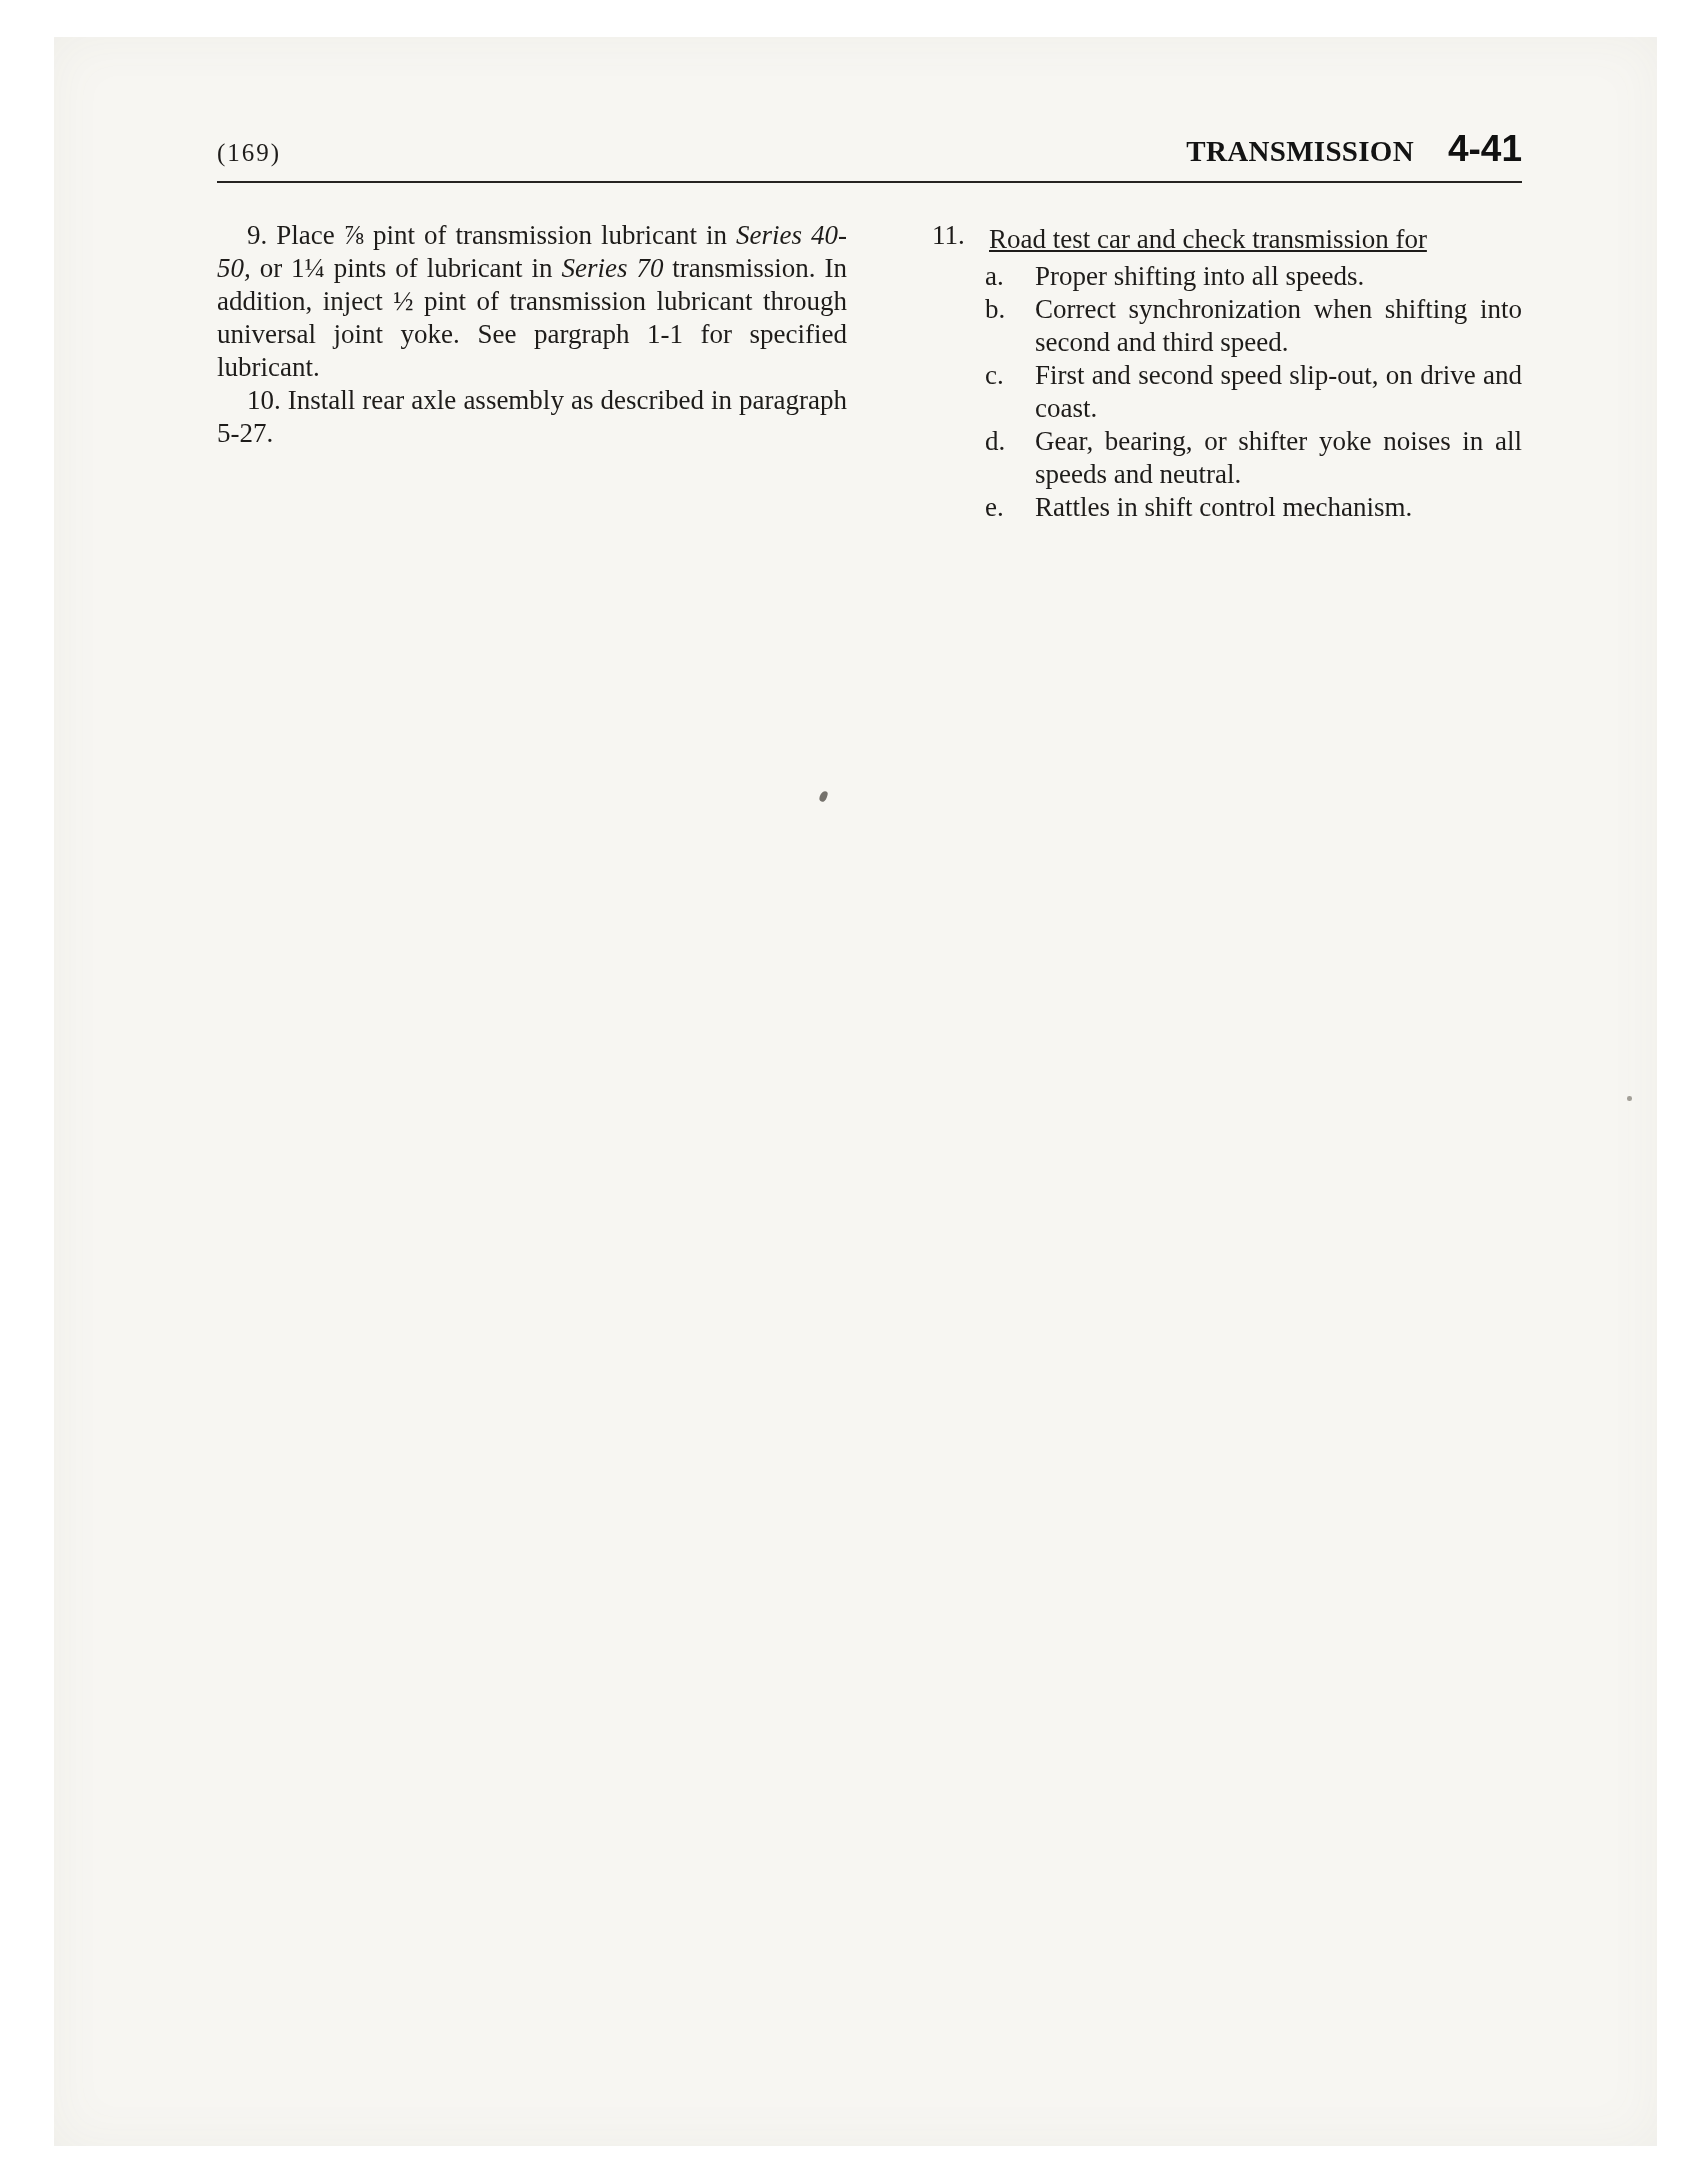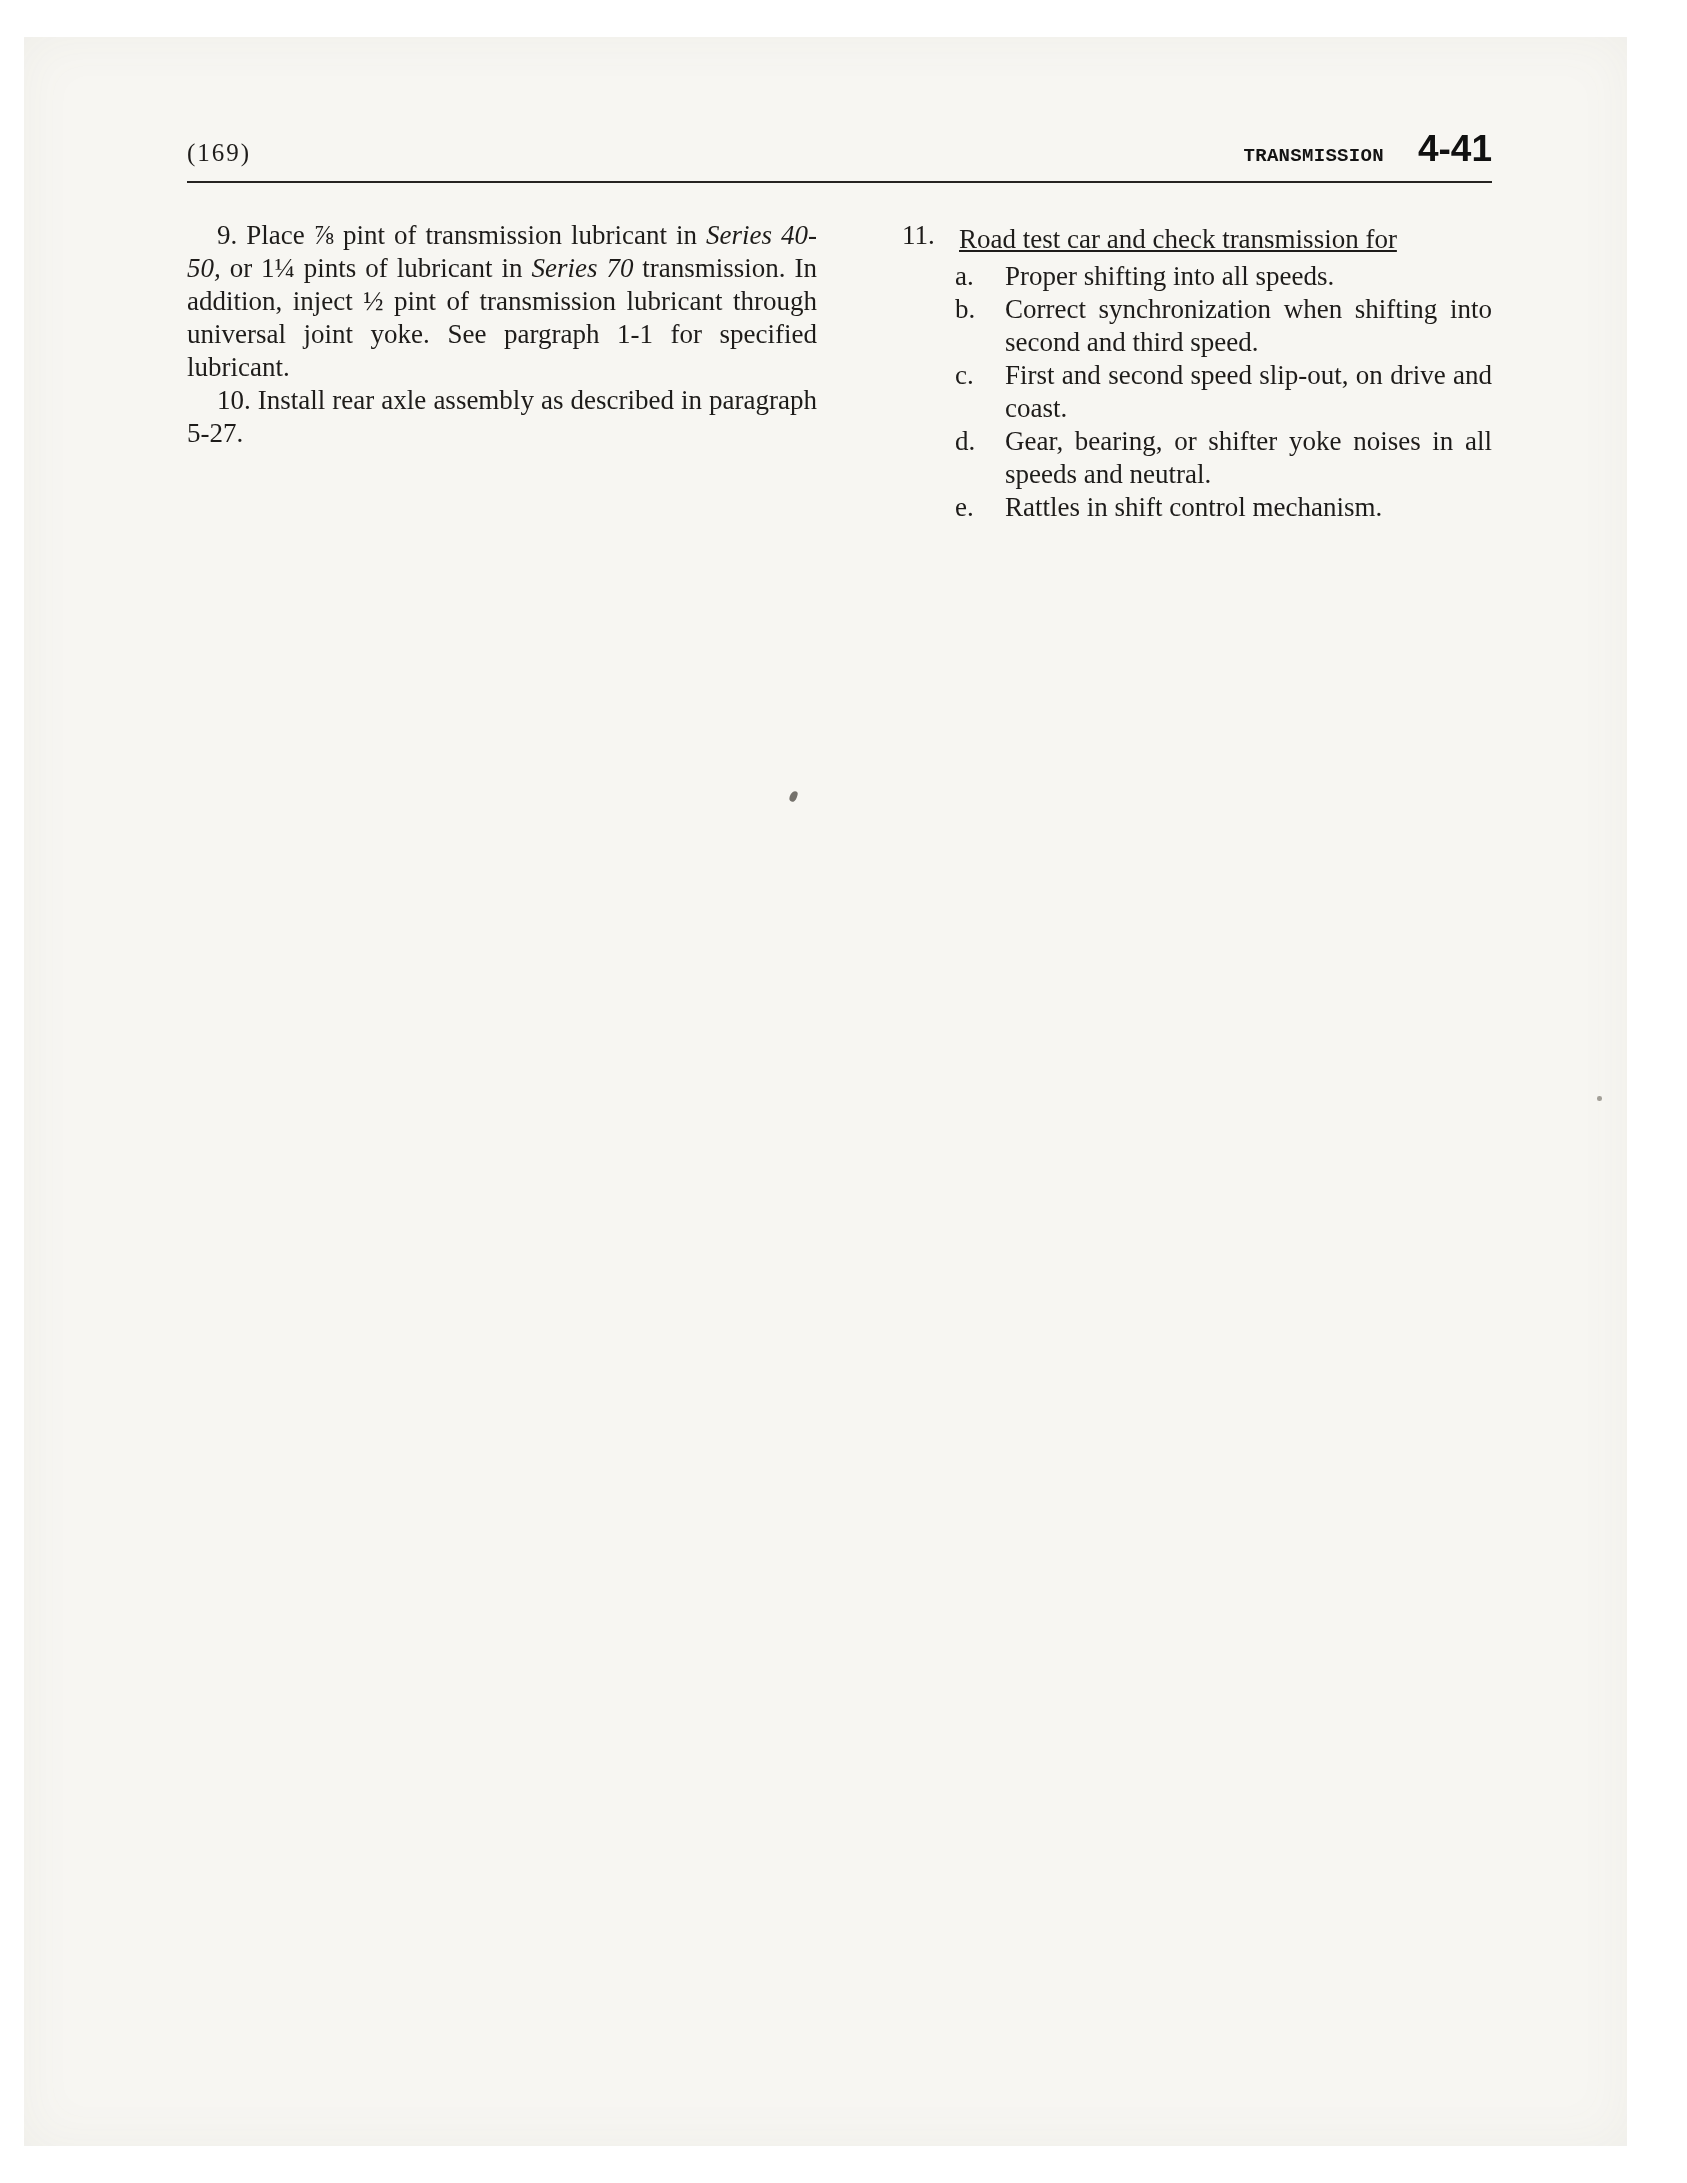--- a/index.html
+++ b/index.html
@@ -12,21 +12,21 @@
   }
   .canvas {
     position: relative;
     width: 1687px;
     height: 2183px;
     background: #ffffff;
     overflow: hidden;
   }
   .paper {
     position: absolute;
-    left: 24px;
+    left: 54px;
     top: 37px;
     width: 1603px;
     height: 2109px;
     background: #f7f6f2;
     box-shadow: inset 0 0 53px rgba(120,115,100,0.06);
   }
   .content {
     position: absolute;
     left: 163px;
     right: 135px;
@@ -47,23 +47,23 @@
   .chapter {
     font-family: "Liberation Sans", sans-serif;
     font-weight: 700;
     font-size: 30px;
     letter-spacing: 0.3px;
     margin-left: 20px;
     color: #141414;
   }
   .hspacer { flex: 1; }
   .section {
-    font-family: Liberation Mono, monospace;
+    font-family: Liberation Serif, serif;
     font-weight: 700;
-    font-size: 19px;
+    font-size: 29px;
     letter-spacing: 0.3px;
     color: #141414;
     margin-left: 8px;
   }
   .pageref {
     font-family: "Liberation Sans", sans-serif;
     font-weight: 700;
     font-size: 37px;
     margin-left: 34px;
     color: #111111;

